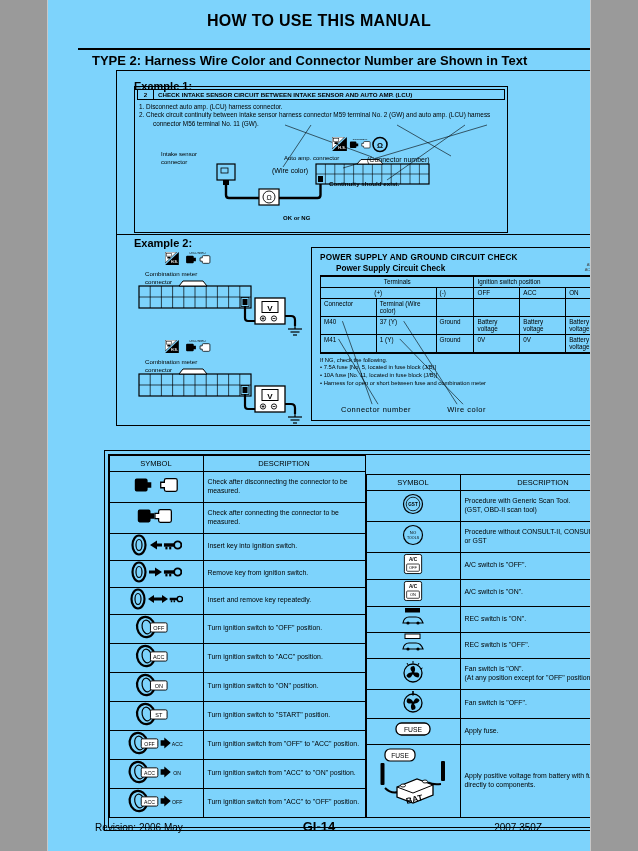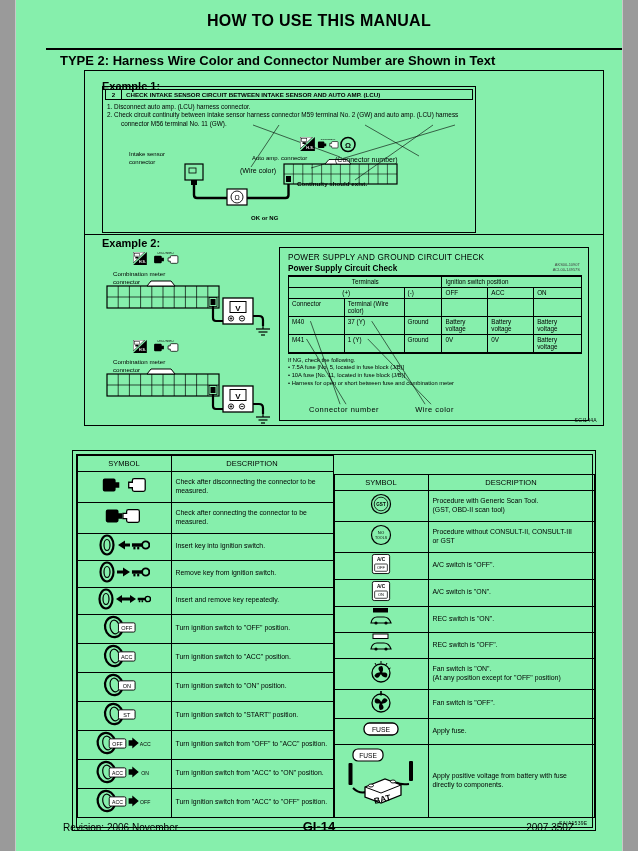--- a/index.html
+++ b/index.html
@@ -1,17 +1,17 @@
 <!DOCTYPE html>
 <html><head>
 <meta charset="utf-8">
 <style>
   * { box-sizing: border-box; margin: 0; padding: 0; }
   body { background:#9a9a9a; font-family:"Liberation Sans", sans-serif; }
-  .page { position:relative; width:606px; height:851px; background:#86efac; margin:0 auto;
+  .page { position:relative; width:542px; height:851px; background:#7dd3fc; margin:0 auto;
           outline:1px solid #c8c8c8; color:#000; overflow:hidden; }
   svg text { font-family:"Liberation Sans", sans-serif; }
 
   .doc-title { position:absolute; top:12px; left:0; width:100%; text-align:center;
                font-size:16px; font-weight:bold; letter-spacing:.3px; }
   .title-rule { position:absolute; top:48px; left:30px; width:578px; height:2px; background:#000; }
   .type2-heading { position:absolute; top:53px; left:44px; font-size:13px; font-weight:bold; }
 
   
   .outer-box { position:absolute; left:68px; top:70px; width:520px; height:356px; border:1px solid #000; }
@@ -24,22 +24,22 @@
   .step-title { padding-left:4px; }
   .steps { font-size:6.4px; line-height:1.3; padding:1px 6px 0 4px; position:relative; z-index:2; }
   .step-cont { padding-left:14px; }
   .ex1-svg { position:absolute; left:0; top:36px; width:372px; height:109px; }
 
   .ex2-sep { position:absolute; left:0; top:163px; width:100%; height:1px; background:#000; }
   .ex2-label { left:17px; top:166px; }
   .ex2-svg { position:absolute; left:20px; top:181px; width:178px; height:172px; }
 
   .pst-box { position:absolute; left:194px; top:176px; width:310px; height:174px; border:1px solid #000; }
-  .pst-title { font-size:8.2px; font-weight:normal; padding:5px 8px 0 8px; letter-spacing:.2px; }
-  .pst-subrow { display:flex; justify-content:space-between; align-items:flex-end; padding:1px 8px 0 8px; }
+  .pst-title { font-size:8.2px; font-weight:bold; padding:5px 8px 0 8px; letter-spacing:.2px; }
+  .pst-subrow { display:flex; justify-content:space-between; align-items:flex-end; padding:1px 8px 0 8px;margin-left:16px; }
   .pst-sub { font-size:8.2px; font-weight:bold; }
   .pst-refs { text-align:right; font-size:4px; color:#444; line-height:1.2; }
   table.pst { border-collapse:collapse; margin:2px 8px 0 8px; width:294px; font-size:6.3px;
               border-top:2px solid #000; border-bottom:2px solid #000; }
   table.pst td { border:1px solid #000; padding:1.5px 3px; vertical-align:top; }
   table.pst .c { text-align:center; }
   .pst-notes { font-size:5.8px; line-height:1.35; padding:3px 8px 0 8px; position:relative; z-index:2; }
   .pst-callouts { position:absolute; left:29px; bottom:6px; font-size:7.5px; z-index:2; }
   .pst-callouts span { margin-right:34px; letter-spacing:.5px; }
   .pst-lines { position:absolute; left:0; top:0; width:100%; height:100%; z-index:1; }
@@ -524,17 +524,17 @@
 directly to components.</td>
           </tr>
         </tbody>
           </table>
 
       </div>
       <div class="key-code">SAIA1539E</div>
     </div>
   </div>
 
-  <div class="footer-left">Revision: 2006 November</div>
+  <div class="footer-left">Revision: 2006 May</div>
   <div class="footer-center">GI-14</div>
   <div class="footer-right">2007 350Z</div>
 
 </div>
 
 </body></html>

